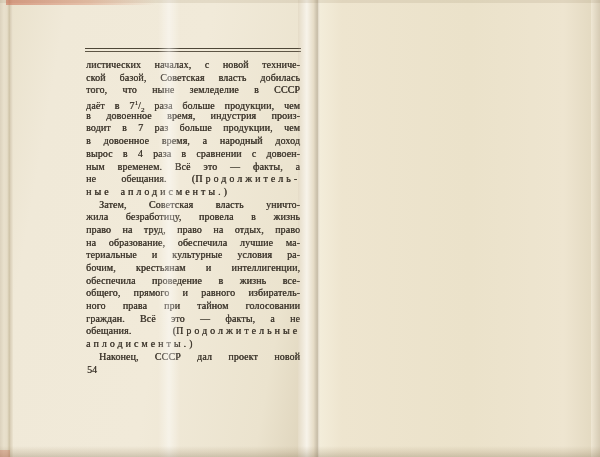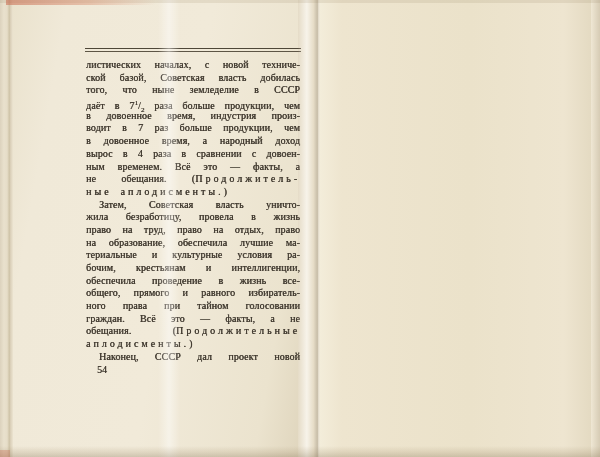--- a/index.html
+++ b/index.html
@@ -83,21 +83,21 @@
   }
   .ln.end{text-align-last:left;}
   .ln.ind{text-indent:13px;}
   .ln span.sp{letter-spacing:0.30em;word-spacing:0.35em;}
   .ln span.sup{font-size:7px;vertical-align:super;letter-spacing:0;}
   .ln span.sub{font-size:7px;vertical-align:sub;letter-spacing:0;}
   .pagenum{
     position:absolute;font-size:10px;
     text-shadow:0.35px 0 0 currentColor;
   }
-  .pagenum-left{left:84px;top:364px;text-align:center;}
+  .pagenum-left{left:74px;top:364px;text-align:center;}
 </style>
 </head>
 <body>
 
 <div class="shot">
 
   <div class="page page-left">
     <div class="rule rule-left"></div>
     <div class="text-col col-left">
         <div class="ln"><span>листических началах, с новой техниче-</span></div>

